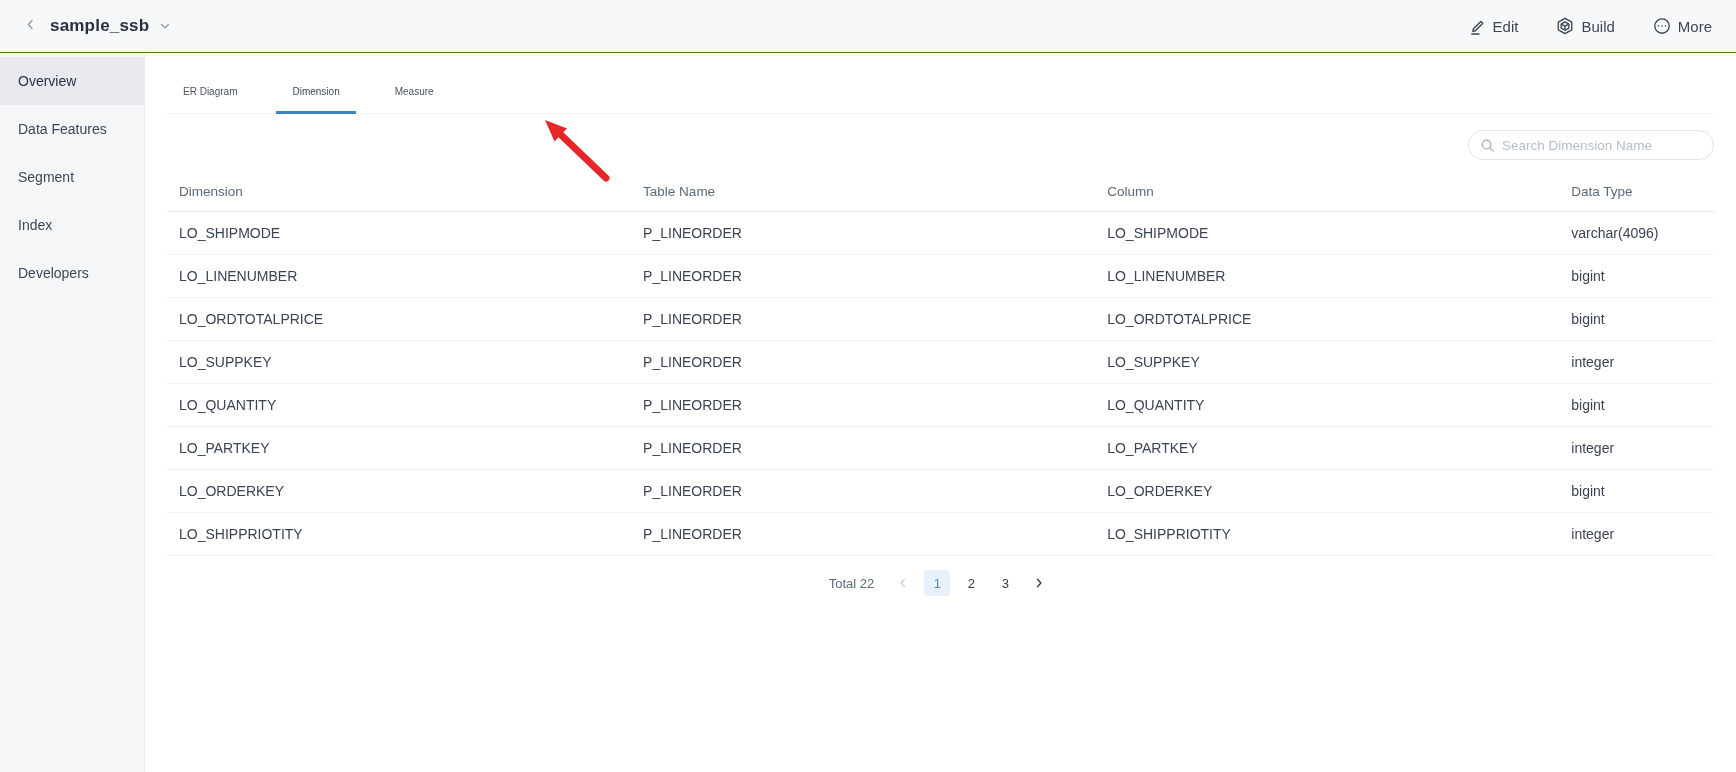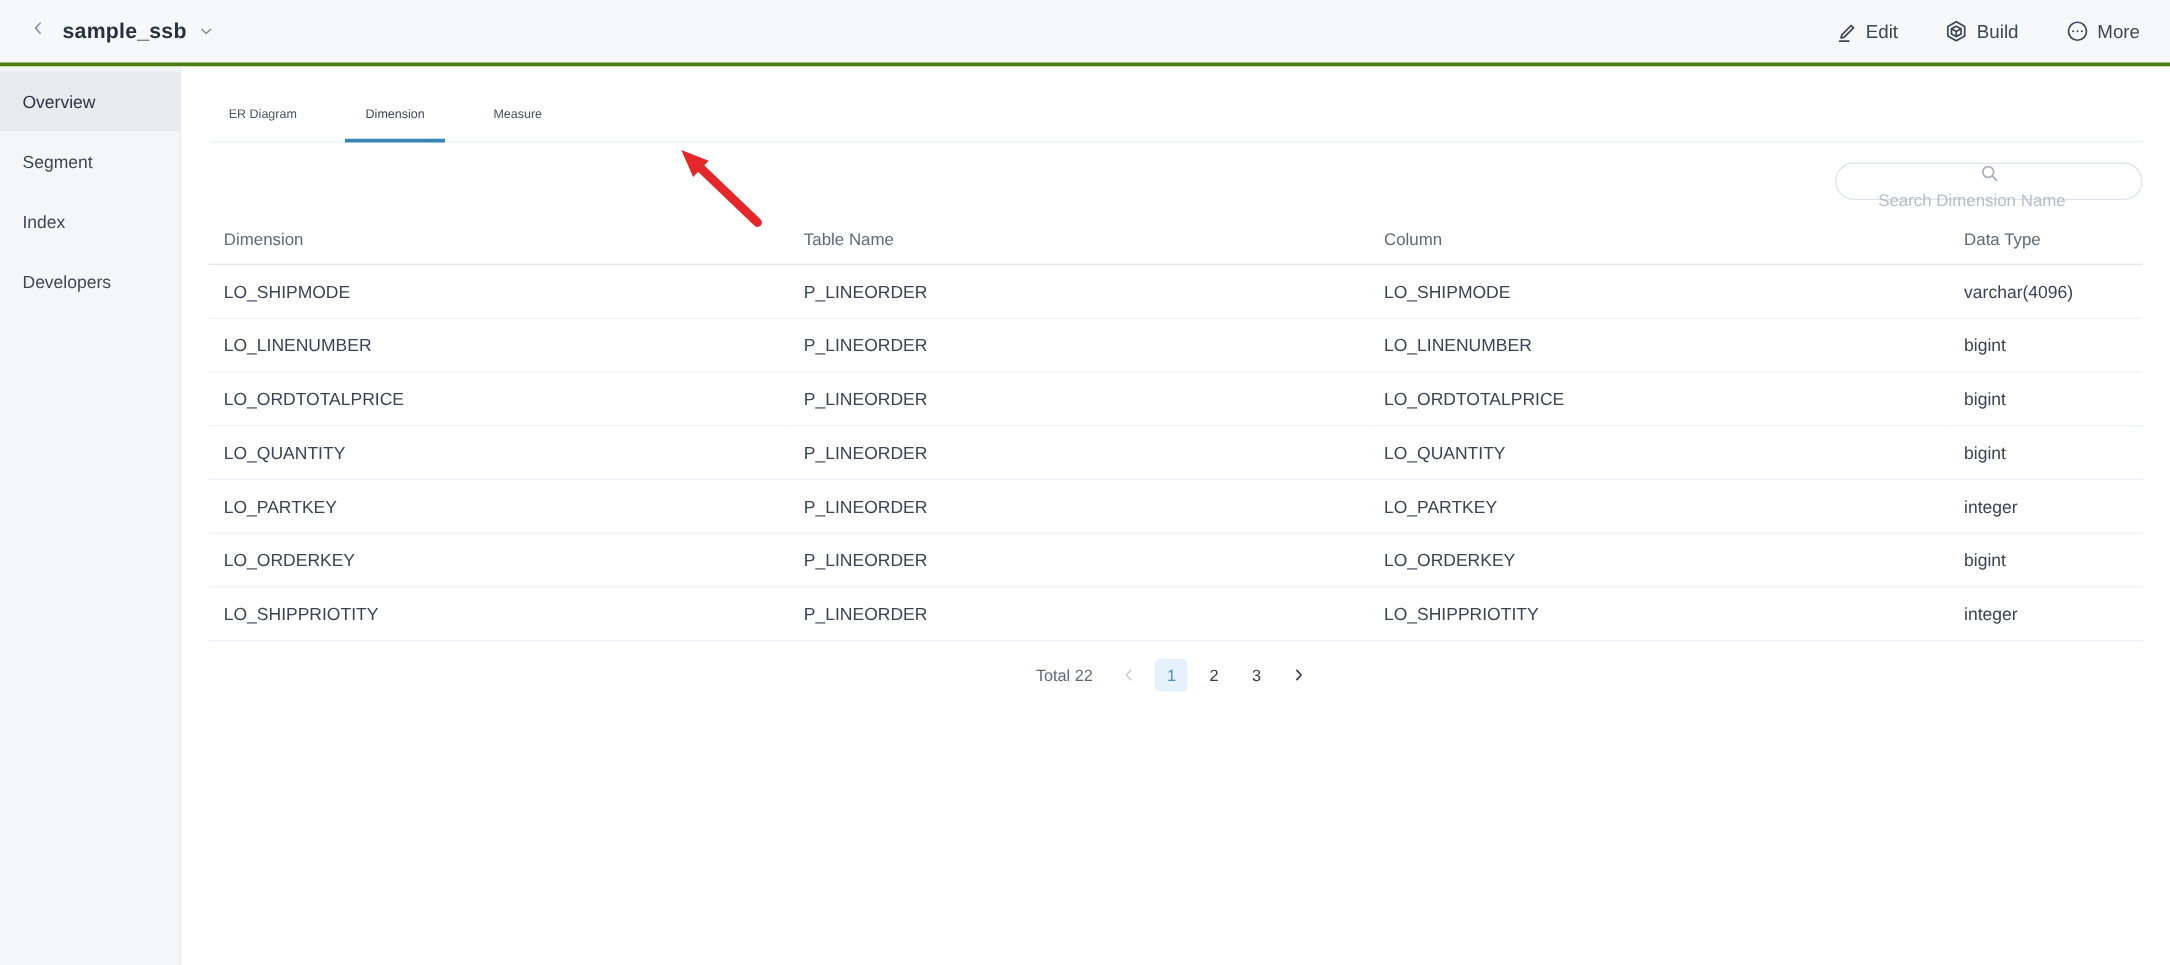--- a/index.html
+++ b/index.html
@@ -1,21 +1,21 @@
 <!DOCTYPE html>
 <html style="--accent: #3a84b8;"><head>
 <meta charset="utf-8">
 <style>
   * { margin:0; padding:0; box-sizing:border-box; }
   html,body { width:1736px; height:772px; background:#fff; overflow:hidden;
               font-family:"Liberation Sans", sans-serif; position:relative; }
 
   
   .topbar { position:absolute; top:0; left:0; width:1736px; height:53px;
-            background:#f7f8fa; border-bottom:3px solid #4d7c0f;
+            background:#f7f8fa; border-bottom:1px solid #4d7c0f;
             display:flex; align-items:center; padding:0 24px; z-index:3; }
   .back-btn { display:flex; align-items:center; color:#8a93a1; cursor:pointer; margin-right:13px; }
   .model-title { font-size:17px; font-weight:bold; color:#263041; letter-spacing:.2px; }
   .title-caret { display:flex; align-items:center; color:#8a93a1; margin-left:10px; cursor:pointer; }
   .topbar-actions { margin-left:auto; display:flex; align-items:center; gap:38px; }
   .action { display:flex; align-items:center; gap:7px; font-size:15px; color:#3d4656; cursor:pointer;justify-content:flex-end; }
   .action .ic { display:flex; align-items:center; color:#3d4656; }
 
   
   .sidebar { position:absolute; top:53px; left:0; bottom:0; width:145px;
@@ -27,21 +27,21 @@
   
   .main { position:absolute; top:53px; left:145px; right:0; bottom:0; background:#fff;
           padding:0 22px; }
 
   .tabs { margin-top:22px; display:flex; gap:23px; box-shadow:inset 0 -1px 0 #eceff3; }
   .tab { padding:9px 16px 14px; font-size:10px; color:#4a5463; cursor:pointer; line-height:16px; }
   .tab.active { color:#3e4857; box-shadow:inset 0 -3px 0 var(--accent, #3a84b8); }
 
   .toolbar { margin-top:16px; display:flex; justify-content:flex-end; }
   .search-box { width:246px; height:30px; border:1px solid #dfe3ea; border-radius:15px;
-                background:#fff; display:flex; align-items:center; padding:0 11px; gap:7px;flex-direction:column; }
+                background:#fff; display:flex; align-items:center; padding:0 11px; gap:7px; }
   .search-box .ic { display:flex; align-items:center; color:#a9b1bf; }
   .search-input { border:none; outline:none; flex:1; font-size:13.5px; color:#3a4353;
                   background:transparent; font-family:"Liberation Sans", sans-serif; }
   .search-input::placeholder { color:#b6bdca; }
 
   table.dim-table { margin-top:12px; width:100%; border-collapse:collapse; }
   .dim-table th { text-align:left; font-weight:normal; font-size:13.5px; color:#5d6a78;
                   padding:12px 12px; border-bottom:1px solid #e3e7ed; }
   .dim-table td { font-size:14px; color:#3a4353; padding:13px 12px;
                   border-bottom:1px solid #eef1f5; }
@@ -106,20 +106,21 @@
             <circle cx="11.1" cy="8" r="0.7" fill="currentColor" stroke="none"></circle>
           </svg>
         </span>
         <span>More</span>
       </div>
     </div>
 </div>
 
 <div class="sidebar" id="sidebar">
     <div class="side-item active">Overview</div>
+    <div class="side-item">Data Features</div>
     <div class="side-item">Segment</div>
     <div class="side-item">Index</div>
     <div class="side-item">Developers</div>
   </div>
 
 <div class="main">
 
   <div class="tabs" id="tabs">
       <div class="tab">ER Diagram</div>
       <div class="tab active">Dimension</div>
@@ -164,20 +165,26 @@
           <td>LO_LINENUMBER</td>
           <td>P_LINEORDER</td>
           <td>LO_LINENUMBER</td>
           <td>bigint</td>
         </tr>
         <tr>
           <td>LO_ORDTOTALPRICE</td>
           <td>P_LINEORDER</td>
           <td>LO_ORDTOTALPRICE</td>
           <td>bigint</td>
+        </tr>
+        <tr>
+          <td>LO_SUPPKEY</td>
+          <td>P_LINEORDER</td>
+          <td>LO_SUPPKEY</td>
+          <td>integer</td>
         </tr>
         <tr>
           <td>LO_QUANTITY</td>
           <td>P_LINEORDER</td>
           <td>LO_QUANTITY</td>
           <td>bigint</td>
         </tr>
         <tr>
           <td>LO_PARTKEY</td>
           <td>P_LINEORDER</td>

